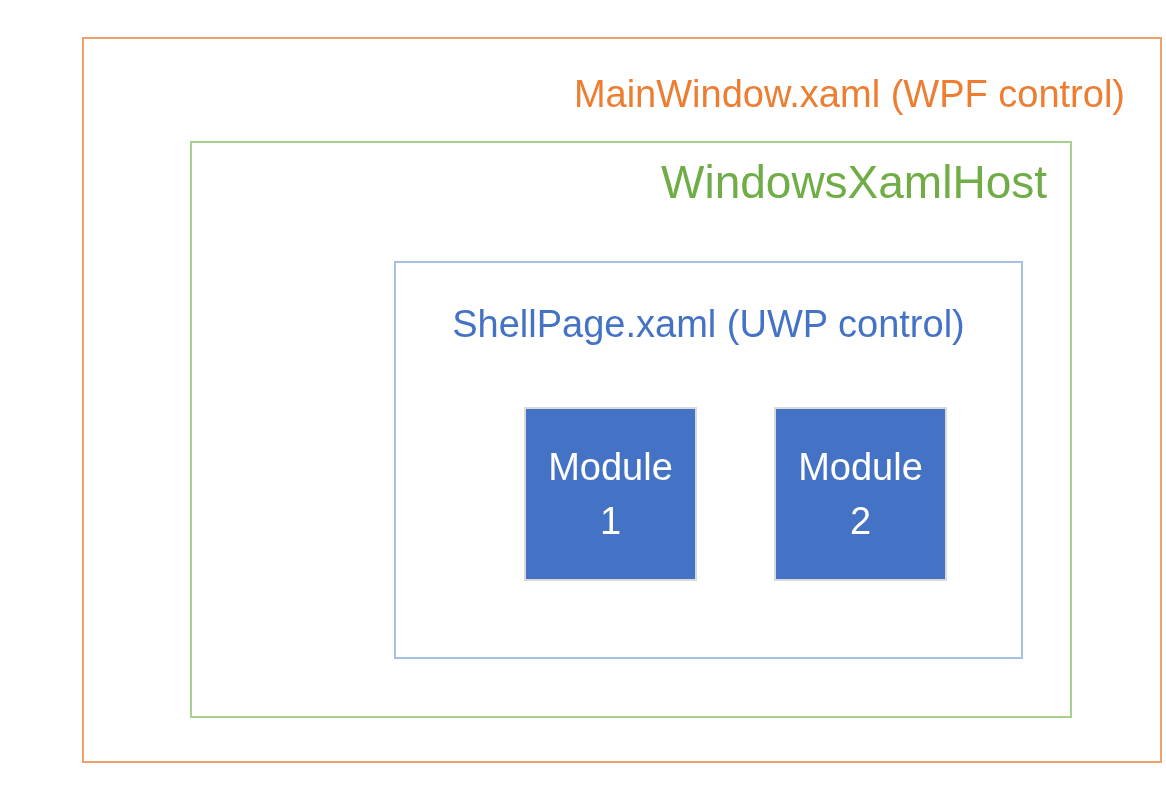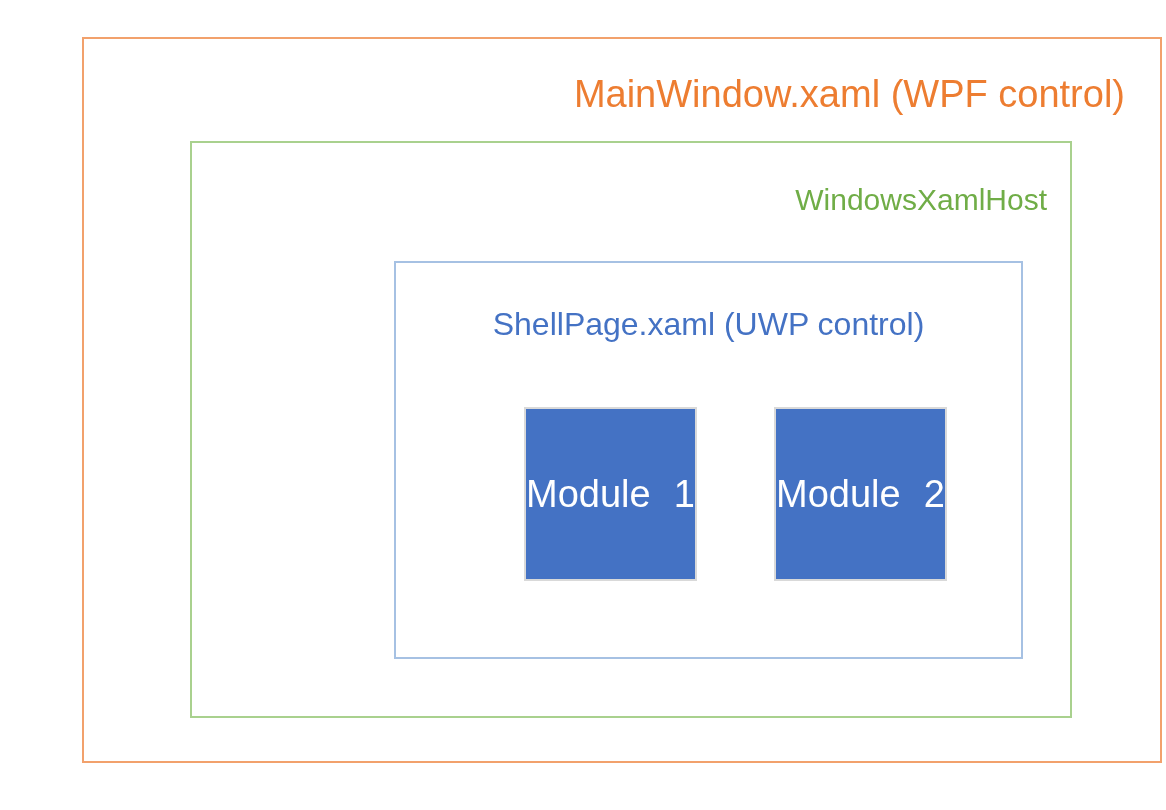--- a/index.html
+++ b/index.html
@@ -36,55 +36,55 @@
     white-space: nowrap;
   }
   
   .host-box {
     left: 166px; top: 141px;
     width: 882px; height: 577px;
     border: 2px solid #A9D18E;
   }
   .host-label {
     position: absolute;
-    top: 176px; right: 143px;
-    font-size: 30px;
+    top: 158px; right: 143px;
+    font-size: 46px;
     line-height: 48px;
     color: #70AD47;
     white-space: nowrap;
     text-align: center;
   }
   
   .uwp-box {
     left: 370px; top: 261px;
     width: 629px; height: 398px;
     border: 2px solid #A6C1E3;
   }
   .uwp-label {
     position: absolute;
     top: 300px; left: 370px;
     width: 629px;
     text-align: center;
-    font-size: 32px;
+    font-size: 38px;
     line-height: 48px;
     color: #4472C4;
     white-space: nowrap;
   }
   
   .module {
     position: absolute;
     top: 407px;
     width: 173px; height: 174px;
     background: #4472C4;
     border: 2px solid #D9D9D9;
     box-sizing: border-box;
     display: flex;
-    flex-direction: row;
+    flex-direction: column;
     align-items: center;
-    justify-content: space-between;
+    justify-content: center;
     color: #FFFFFF;
     font-size: 38px;
     line-height: 54px;
     text-align: center;
   }
   .module-1 { left: 500px; }
   .module-2 { left: 750px; }
 </style>
 </head>
 <body>

